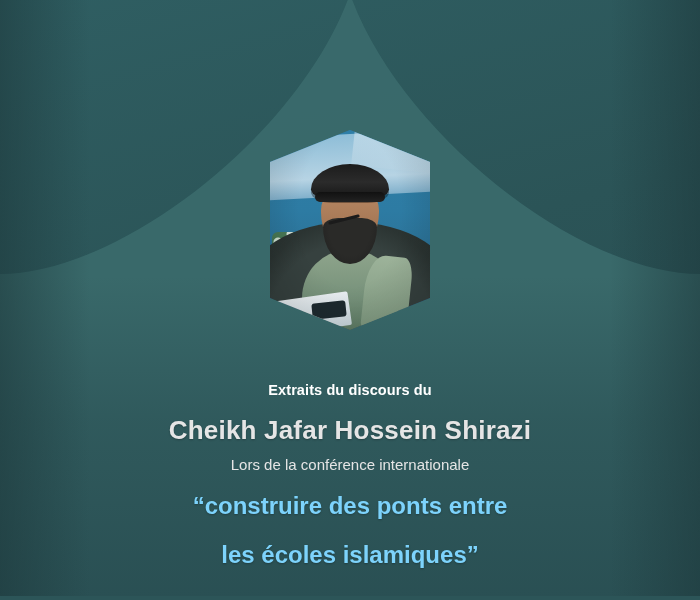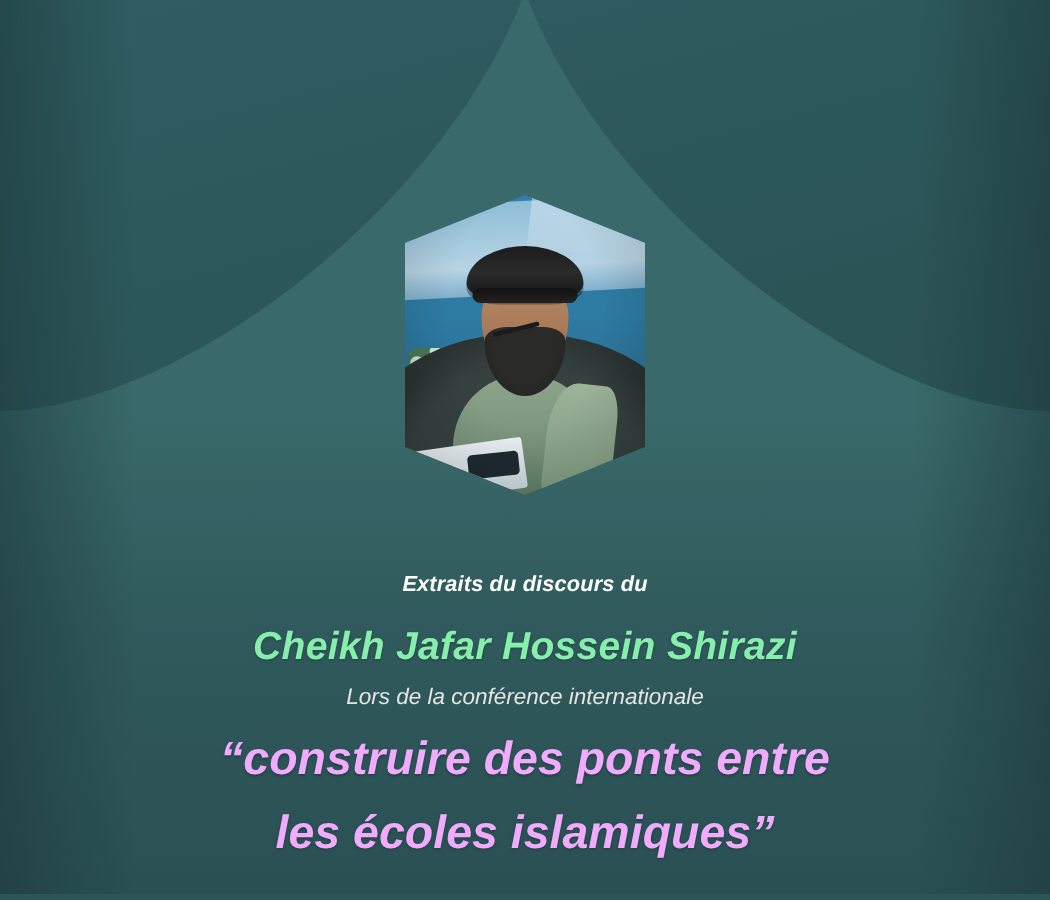--- a/index.html
+++ b/index.html
@@ -11,21 +11,20 @@
     font-family: "Liberation Sans", sans-serif;
     background: #2c5558;
   }
 
   .poster {
     position: relative;
     width: 700px;
     height: 596px;
     background: #2e5a5d;
     overflow: hidden;
-    font-style: italic;
   }
 
   
   .bg-base {
     position: absolute;
     inset: 0;
     background: linear-gradient(165deg, #2f5e62 0%, #2b5457 45%, #274b4f 100%);
   }
 
   
@@ -208,38 +207,38 @@
   .line-intro {
     color: #ffffff;
     font-size: 14.5px;
     font-weight: 700;
     line-height: 21px;
     letter-spacing: 0.1px;
   }
 
   .name {
     margin-top: 14px;
-    color: #86efac;
+    color: #e5e5e5;
     font-size: 26px;
     font-weight: 700;
     letter-spacing: 0.2px;
     text-shadow: 0 1px 2px rgba(0,0,0,0.25);
   }
 
   .subline {
     margin-top: 10px;
     color: #e5e5e5;
     font-size: 15px;
     font-weight: 400;
   }
 
   .quote {
     margin-top: 16px;
-    color: #f0abfc;
-    font-size: 31px;
+    color: #7dd3fc;
+    font-size: 24px;
     font-weight: 700;
     line-height: 33px;
     text-shadow: 0 1px 2px rgba(0,0,0,0.25);
   }
 </style>
 </head>
 <body>
 
 <div class="poster">
 

